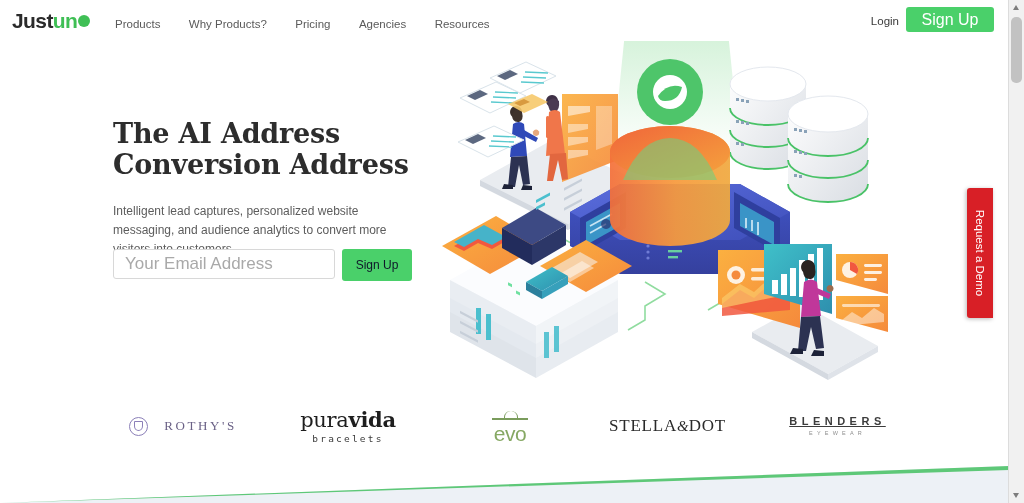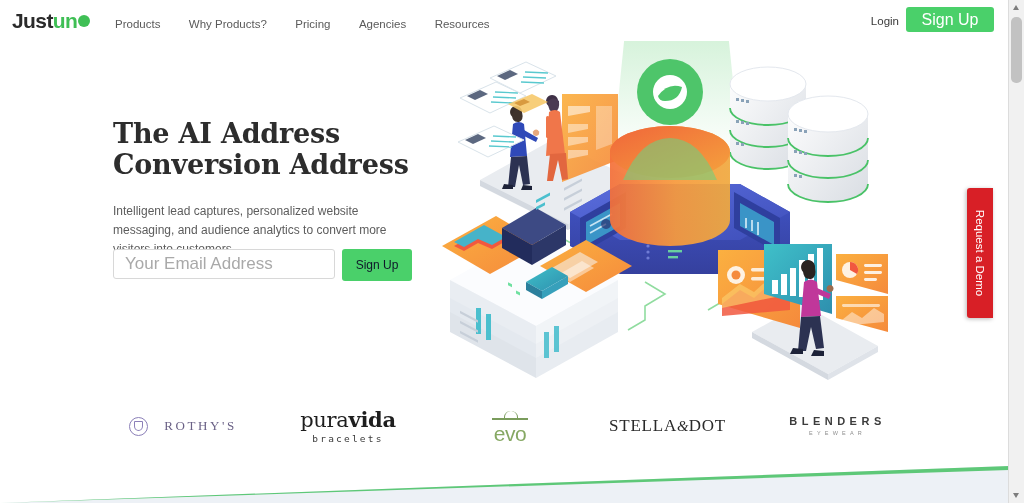--- a/index.html
+++ b/index.html
@@ -262,20 +262,21 @@
   }
   .stella .amp { font-style: italic; font-size: 15px; letter-spacing: 0; }
 
   .blenders { text-align: center; line-height: 1; }
   .bl-top {
     font-size: 11px;
     letter-spacing: 4.5px;
     color: #3c3c3c;
     font-weight: bold;
     font-family: "Liberation Sans", sans-serif;
+    text-decoration: underline;
   }
   .bl-bot {
     font-size: 5.5px;
     letter-spacing: 4.2px;
     color: #8e8e8e;
     padding-top: 4px;
     font-family: "Liberation Sans", sans-serif;
   }
 
   

